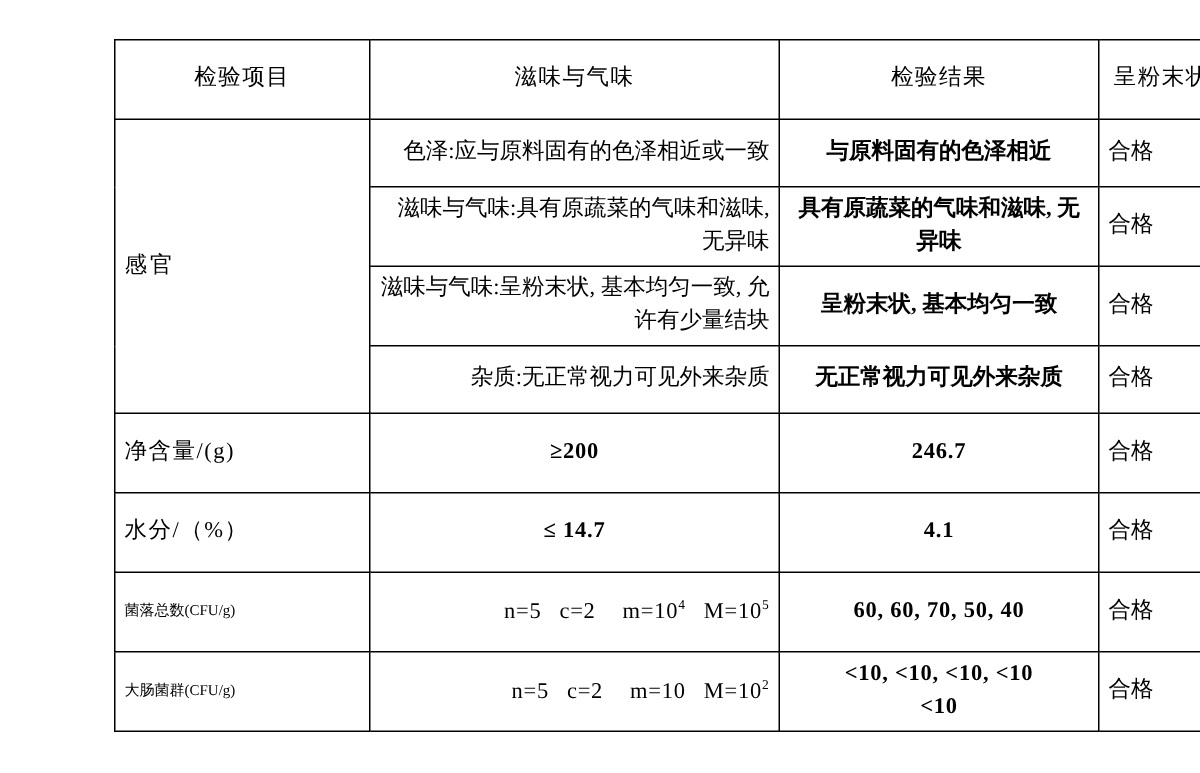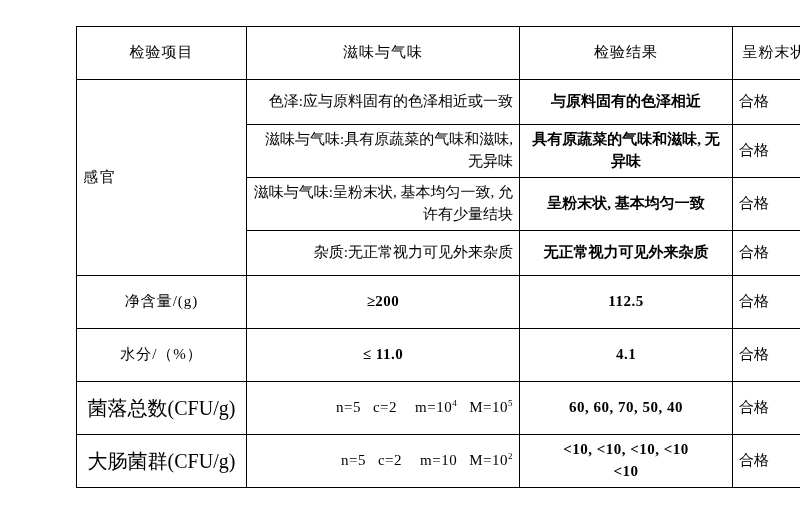--- a/index.html
+++ b/index.html
@@ -43,26 +43,25 @@
 
   .hdr {
     text-align: center;
     font-size: 17px;
     height: 44px;
     letter-spacing: 1px;
   }
   .ctr { text-align: center; font-weight: bold; }
   .lft { text-align: right; }
   .item-cell {
-    text-align: center;
     font-size: 17px;
     letter-spacing: 1px;
   }
   .item-cell.small {
-    font-size: 20px;
+    font-size: 10px;
     letter-spacing: 0;
   }
   .sense-cell {
     text-align: left;
     font-size: 18px;
     letter-spacing: 2px;
   }
   .row-sense td { height: 36px; }
   .row-tall td { height: 44px; }
   .std-text { font-size: 14.5px; }
@@ -126,27 +125,27 @@
         <td class="std-text lft">
           <span>杂质:</span><span>无正常视力可见外来杂质</span>
         </td>
         <td class="res-text ctr">无正常视力可见外来杂质</td>
         <td class="judge">合格</td>
       </tr>
 
       <tr class="row-tall">
         <td class="item-cell">净含量/(g)</td>
         <td class="ctr mono-ish">≥200</td>
-        <td class="ctr mono-ish">112.5</td>
+        <td class="ctr mono-ish">246.7</td>
         <td class="judge">合格</td>
       </tr>
 
       <tr class="row-tall">
         <td class="item-cell">水分/（%）</td>
-        <td class="ctr mono-ish">≤ 11.0</td>
+        <td class="ctr mono-ish">≤ 14.7</td>
         <td class="ctr mono-ish">4.1</td>
         <td class="judge">合格</td>
       </tr>
 
       <tr class="row-tall">
         <td class="item-cell small">菌落总数(CFU/g)</td>
         <td class="lft mono-ish">
           <span class="nowrap">
             <span>n=5</span><span class="spacer-med"></span><span>c=2</span><span class="spacer-wide"></span><span>m=10</span><sup>4</sup><span class="spacer-med"></span><span>M=10</span><sup>5</sup>
           </span>

